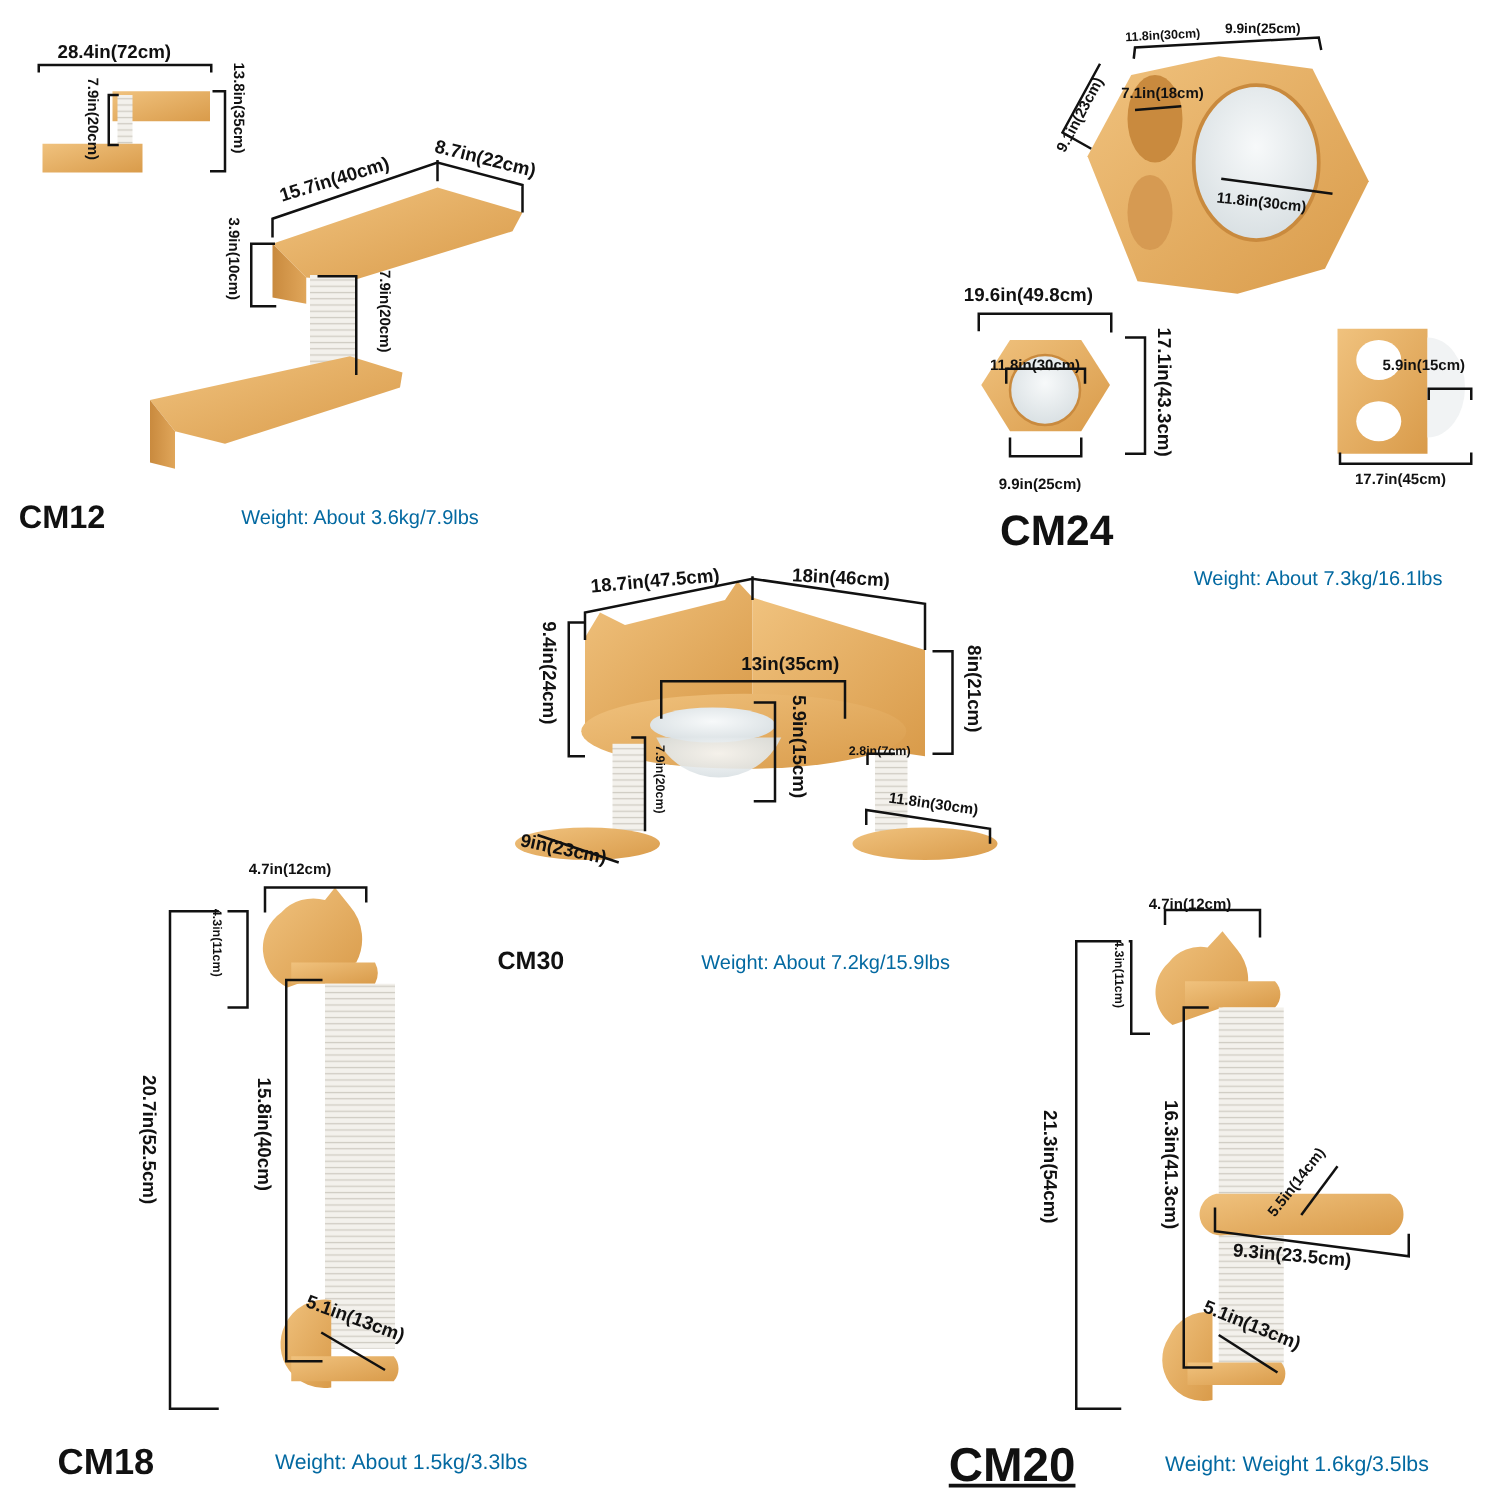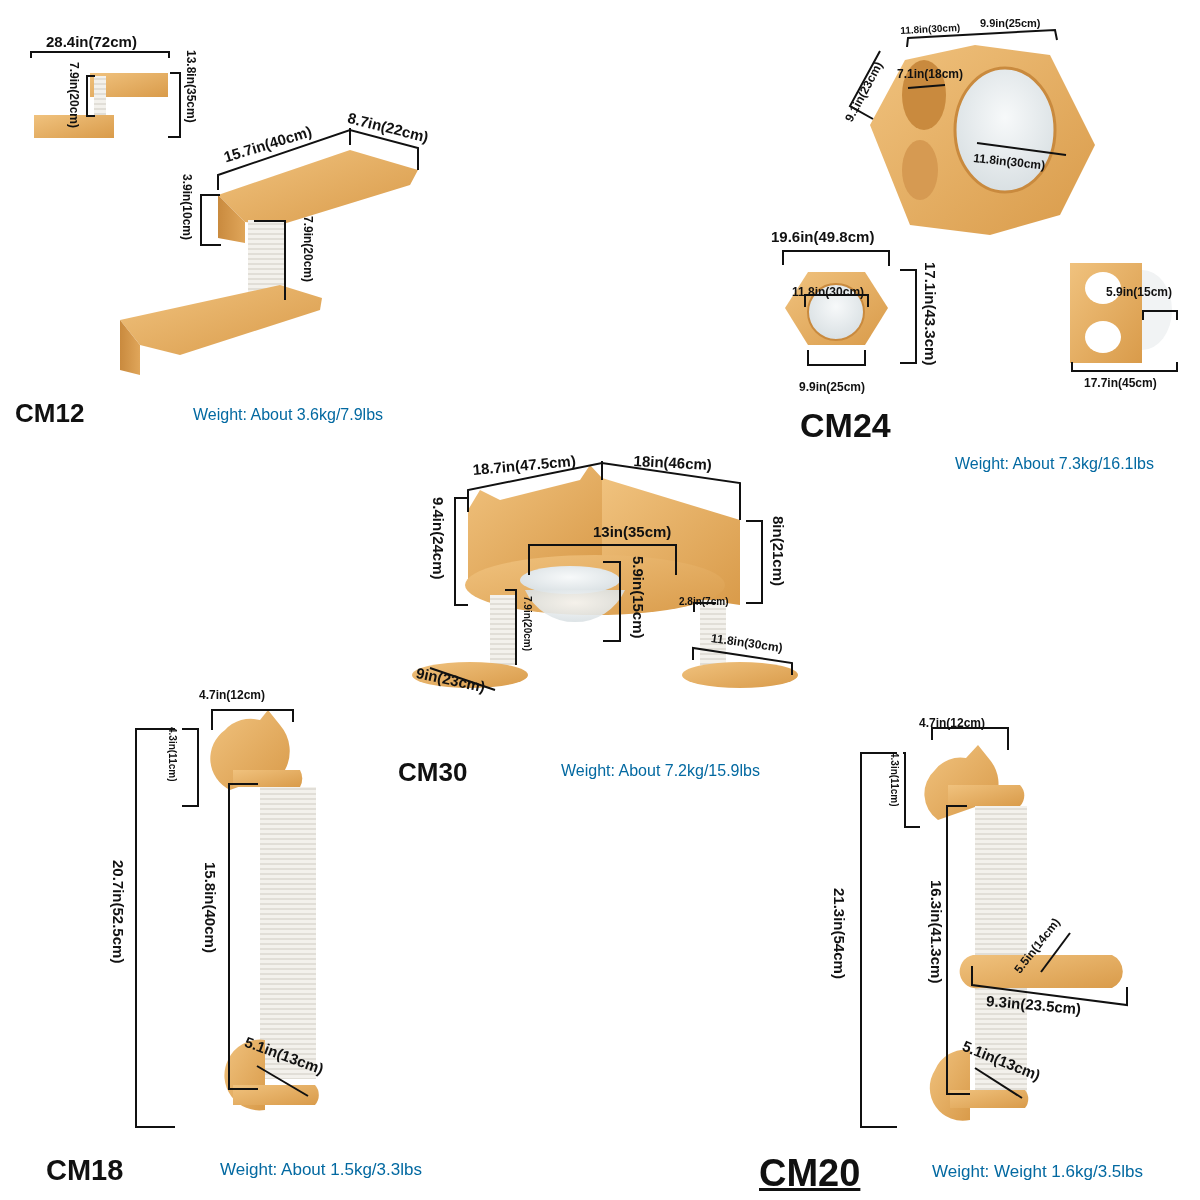--- a/index.html
+++ b/index.html
@@ -169,21 +169,21 @@
   <div class="lbl" style="left:472px;top:462px;transform:rotate(-5deg);transform-origin:left top;">18.7in(47.5cm)</div>
   <div class="lbl" style="left:634px;top:453px;transform:rotate(3deg);transform-origin:left top;">18in(46cm)</div>
   <div class="lbl vr" style="left:446px;top:497px;">9.4in(24cm)</div>
   <div class="lbl" style="left:549px;top:524px;margin-left:44px;">13in(35cm)</div>
   <div class="lbl vr" style="left:786px;top:516px;">8in(21cm)</div>
   <div class="lbl vr" style="left:646px;top:556px;">5.9in(15cm)</div>
   <div class="lbl xs vr" style="left:532px;top:596px;">7.9in(20cm)</div>
   <div class="lbl xs" style="left:679px;top:597px;">2.8in(7cm)</div>
   <div class="lbl sm" style="left:712px;top:632px;transform:rotate(8deg);transform-origin:left top;">11.8in(30cm)</div>
   <div class="lbl" style="left:418px;top:665px;transform:rotate(12deg);transform-origin:left top;">9in(23cm)</div>
-  <div class="model" style="left:398px;top:759px;font-size:26px;">CM30</div>
+  <div class="model" style="left:398px;top:759px;font-size:20px;">CM30</div>
   <div class="weight" style="left:561px;top:763px;font-size:16px;">Weight: About 7.2kg/15.9lbs</div>
 </div>
 
 <div>
   <div class="lbl sm" style="left:199px;top:689px;">4.7in(12cm)</div>
   <div class="lbl xs vr" style="left:177px;top:727px;">4.3in(11cm)</div>
   <div class="lbl vr" style="left:126px;top:860px;">20.7in(52.5cm)</div>
   <div class="lbl vr" style="left:218px;top:862px;">15.8in(40cm)</div>
   <div class="lbl" style="left:248px;top:1034px;transform:rotate(20deg);transform-origin:left top;">5.1in(13cm)</div>
   <div class="model" style="left:33px;top:1156px;font-size:29px;margin-left:13px;">CM18</div>

